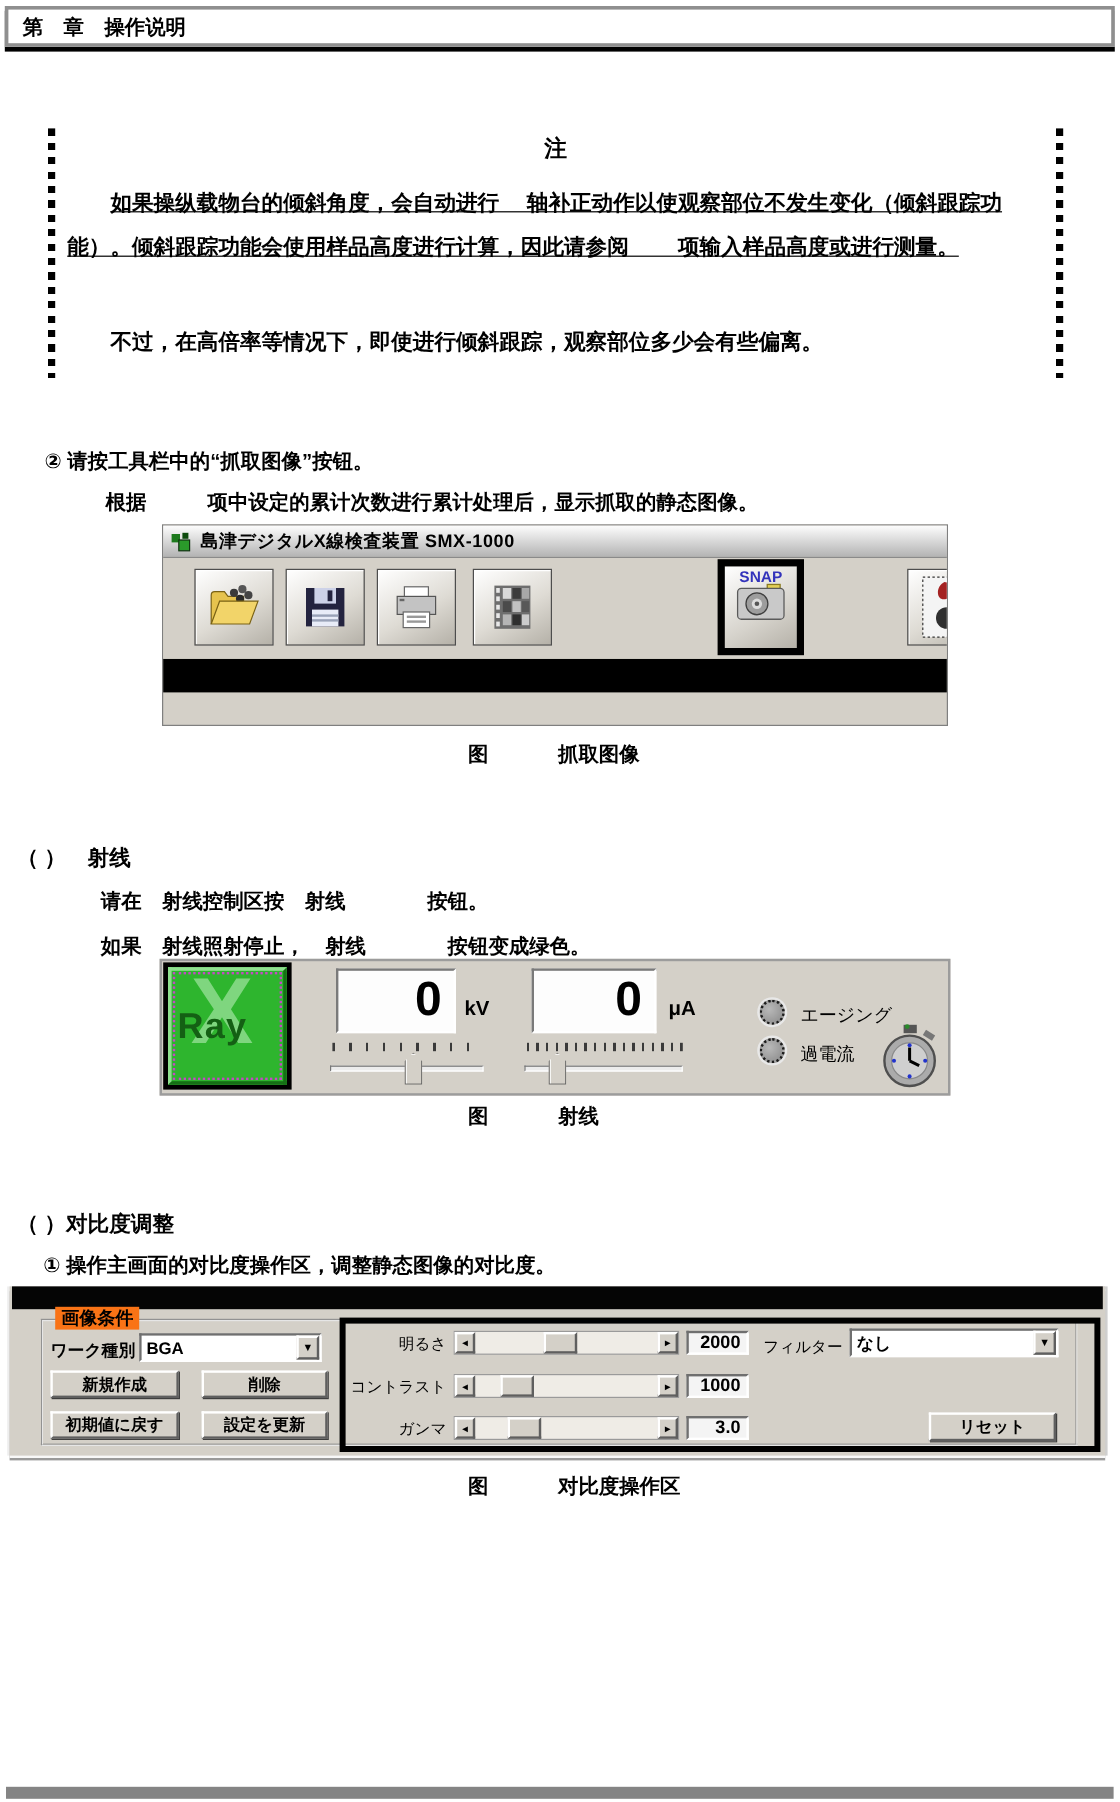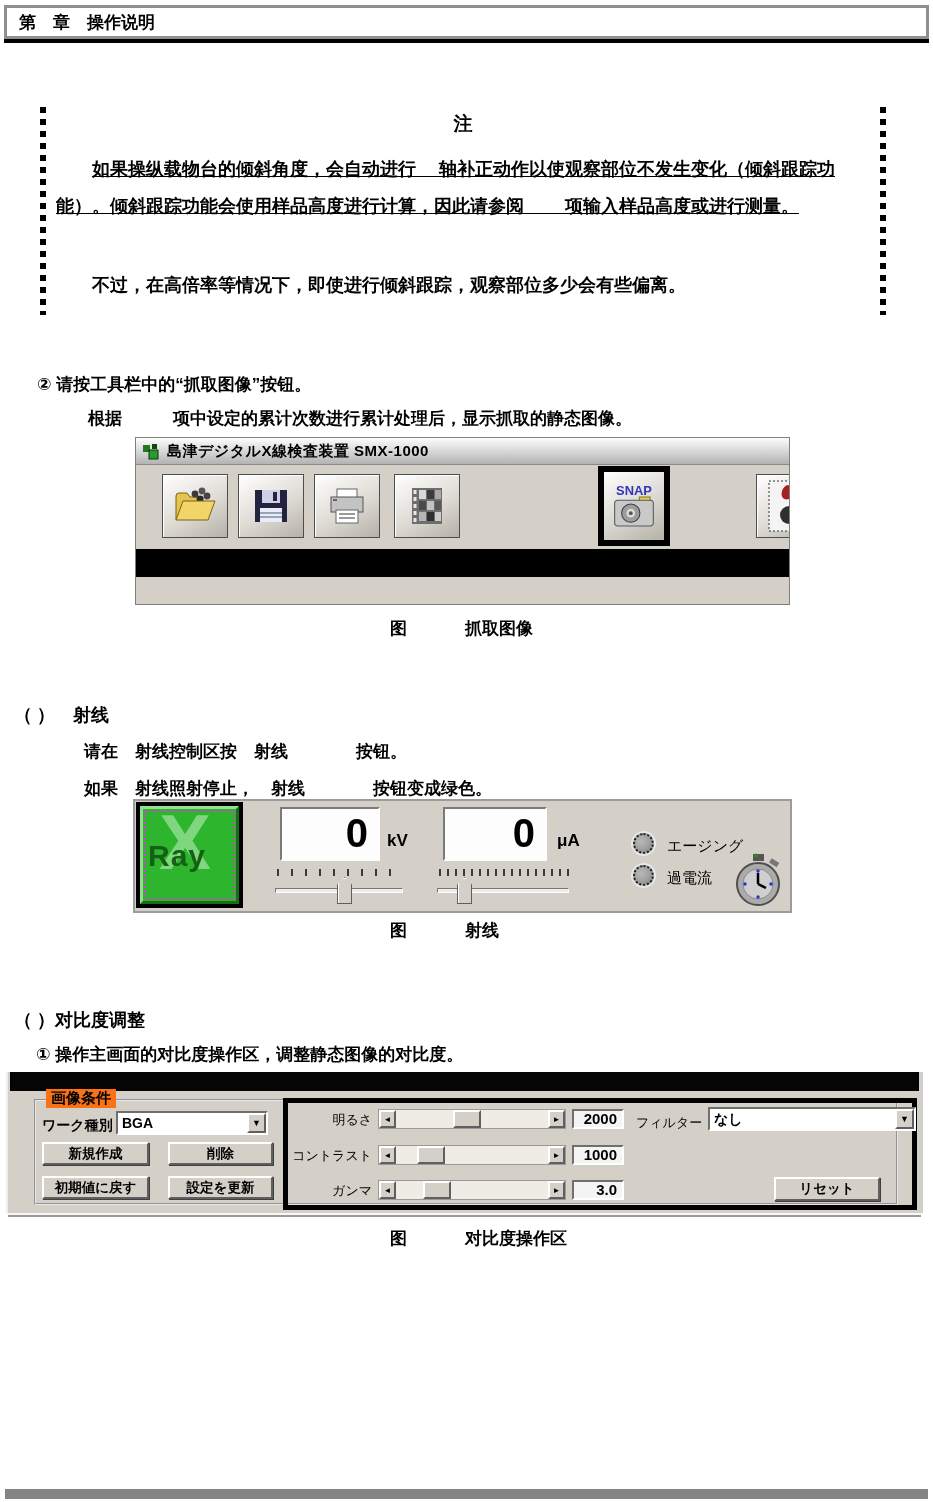--- a/index.html
+++ b/index.html
@@ -40,21 +40,21 @@
   .menubar{height:26px;background:#efefef;display:flex;align-items:center;
     border-bottom:2px solid #b5b5b5;}
   .menubar span{font-size:13px;padding:0 11px;}
   .toolbar{position:relative;height:84px;background:#d4d0c8;overflow:hidden;}
   .tb-btn{position:absolute;top:9px;width:66px;height:64px;
     background:linear-gradient(150deg,#ffffff 0%,#dedbd4 55%,#b5b1a8 100%);
     border:1px solid #4d4d4d;box-shadow:inset 1px 1px 0 #fff;
     display:flex;align-items:center;justify-content:center;}
   .snap-wrap{position:absolute;left:462px;top:1px;width:72px;height:80px;
     border:6px solid #000;background:linear-gradient(150deg,#ffffff,#d6d3cc 60%,#b5b1a8);
-    display:flex;align-items:flex-end;justify-content:center;}
+    display:flex;align-items:flex-start;justify-content:center;}
   .img-area{height:28px;background:#000;}
 
   
   .win2{position:absolute;left:133px;top:799px;width:659px;height:114px;
     background:#d4d0c8;border:2px solid #9c9c9c;}
   .xray-outline{position:absolute;left:1px;top:1px;width:107px;height:106px;
     border:4px solid #000;background:#c9c5bd;}
   .xray-btn{position:relative;width:100%;height:100%;background:#2eb52e;
     border:3px solid;border-color:#90e090 #157015 #157015 #90e090;
     outline:2px dotted #c44ac4;outline-offset:-6px;overflow:hidden;}
@@ -297,21 +297,21 @@
     <div class="hl-box">
 
       <div class="sl-label" style="left:0;top:6px;">明るさ</div>
       <div class="scrollbar" style="left:90px;top:6px;">
         <div class="sb-arrow l">◄</div>
         <div class="sb-thumb" style="left:74px;"></div>
         <div class="sb-arrow r">►</div>
       </div>
       <div class="val-box" style="left:284px;top:6px;">2000</div>
       <div class="sl-label" style="left:348px;top:9px;width:62px;text-align:center;">フィルター</div>
-      <div class="combo" style="left:420px;top:4px;width:208px;height:24px;">
+      <div class="combo" style="left:420px;top:4px;width:174px;height:24px;">
         <span class="cv">なし</span>
         <span class="ca">▼</span>
       </div>
 
       <div class="sl-label" style="left:0;top:42px;">コントラスト</div>
       <div class="scrollbar" style="left:90px;top:42px;">
         <div class="sb-arrow l">◄</div>
         <div class="sb-thumb" style="left:38px;"></div>
         <div class="sb-arrow r">►</div>
       </div>

